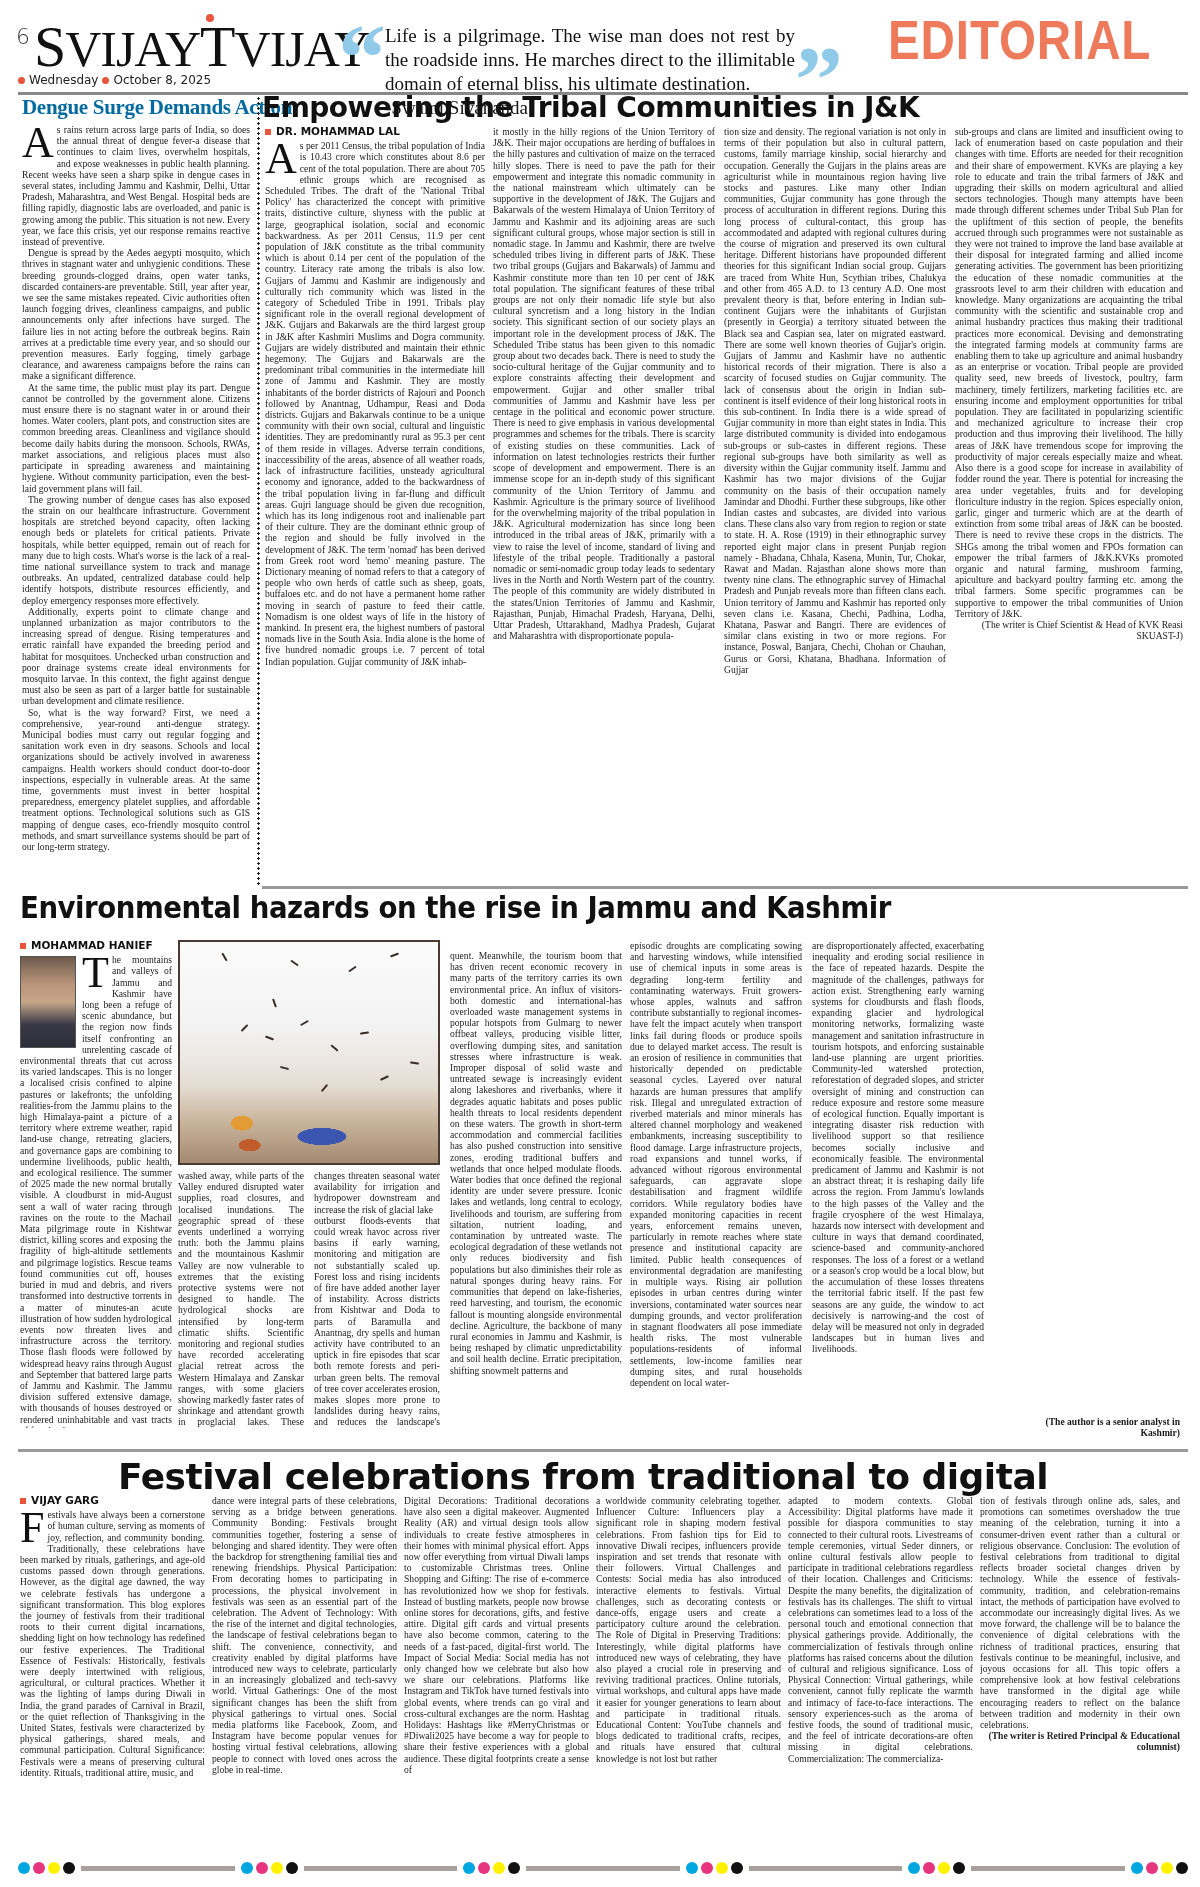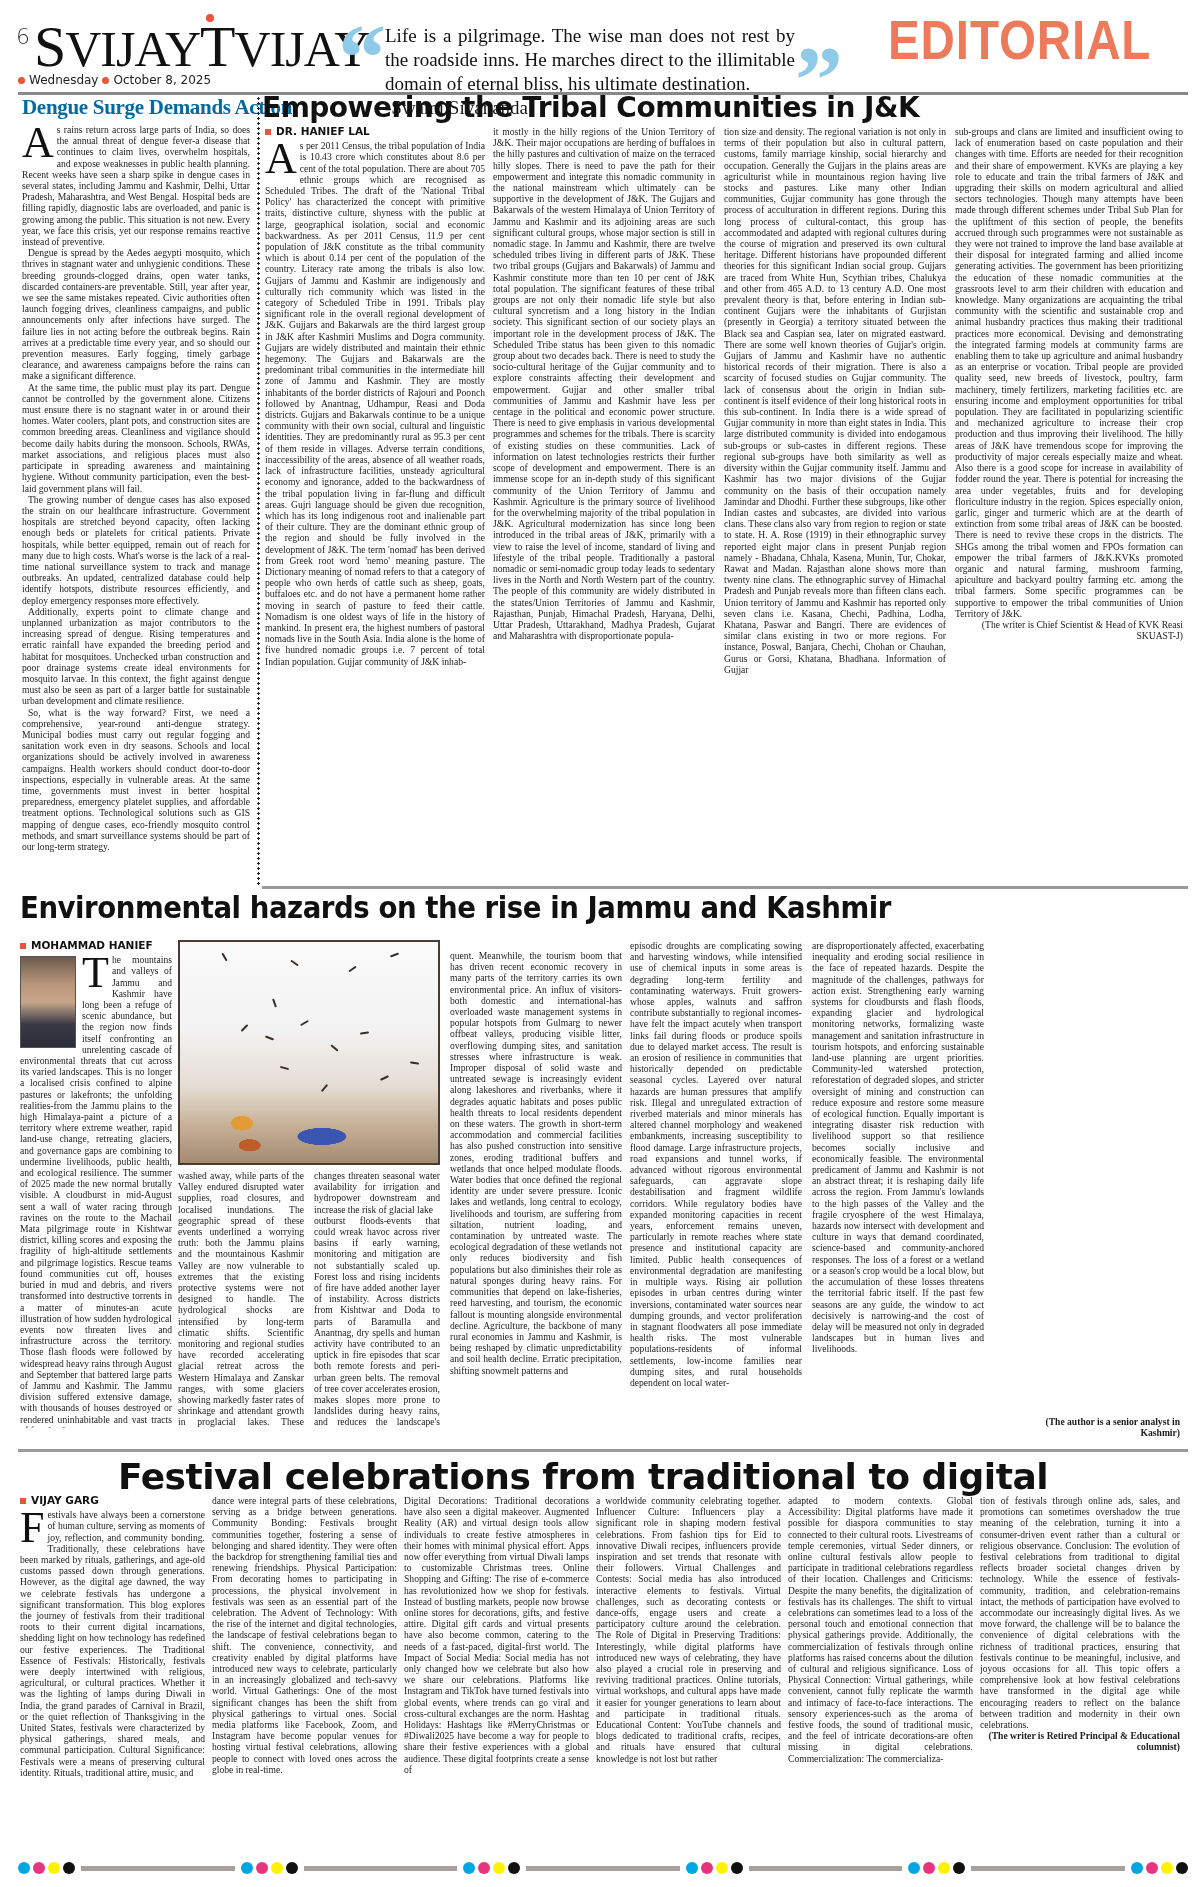--- a/index.html
+++ b/index.html
@@ -90,21 +90,21 @@
   <p>The growing number of dengue cases has also exposed the strain on our healthcare infrastructure. Government hospitals are stretched beyond capacity, often lacking enough beds or platelets for critical patients. Private hospitals, while better equipped, remain out of reach for many due to high costs. What's worse is the lack of a real-time national surveillance system to track and manage outbreaks. An updated, centralized database could help identify hotspots, distribute resources efficiently, and deploy emergency responses more effectively.</p>
   <p>Additionally, experts point to climate change and unplanned urbanization as major contributors to the increasing spread of dengue. Rising temperatures and erratic rainfall have expanded the breeding period and habitat for mosquitoes. Unchecked urban construction and poor drainage systems create ideal environments for mosquito larvae. In this context, the fight against dengue must also be seen as part of a larger battle for sustainable urban development and climate resilience.</p>
   <p>So, what is the way forward? First, we need a comprehensive, year-round anti-dengue strategy. Municipal bodies must carry out regular fogging and sanitation work even in dry seasons. Schools and local organizations should be actively involved in awareness campaigns. Health workers should conduct door-to-door inspections, especially in vulnerable areas. At the same time, governments must invest in better hospital preparedness, emergency platelet supplies, and affordable treatment options. Technological solutions such as GIS mapping of dengue cases, eco-friendly mosquito control methods, and smart surveillance systems should be part of our long-term strategy.</p>
 </div>
 <div class="vdots"></div>
 
 <h1 class="h-big h-tribal">Empowering the Tribal Communities in J&amp;K</h1>
 <div class="col" style="left:265px; top:126px; width:220px; height:760px;">
   <div class="byline">
       <span class="sq"></span>
-      <span>DR. HANIEF LAL</span>
+      <span>DR. MOHAMMAD LAL</span>
     </div>
   <span class="dropcap">A</span>
   <p style="text-indent:0">s per 2011 Census, the tribal population of India is 10.43 crore which constitutes about 8.6 per cent of the total population. There are about 705 ethnic groups which are recognised as Scheduled Tribes. The draft of the 'National Tribal Policy' has characterized the concept with primitive traits, distinctive culture, shyness with the public at large, geographical isolation, social and economic backwardness. As per 2011 Census, 11.9 per cent population of J&amp;K constitute as the tribal community which is about 0.14 per cent of the population of the country. Literacy rate among the tribals is also low. Gujjars of Jammu and Kashmir are indigenously and culturally rich community which was listed in the category of Scheduled Tribe in 1991. Tribals play significant role in the overall regional development of J&amp;K. Gujjars and Bakarwals are the third largest group in J&amp;K after Kashmiri Muslims and Dogra community. Gujjars are widely distributed and maintain their ethnic hegemony. The Gujjars and Bakarwals are the predominant tribal communities in the intermediate hill zone of Jammu and Kashmir. They are mostly inhabitants of the border districts of Rajouri and Poonch followed by Anantnag, Udhampur, Reasi and Doda districts. Gujjars and Bakarwals continue to be a unique community with their own social, cultural and linguistic identities. They are predominantly rural as 95.3 per cent of them reside in villages. Adverse terrain conditions, inaccessibility of the areas, absence of all weather roads, lack of infrastructure facilities, unsteady agricultural economy and ignorance, added to the backwardness of the tribal population living in far-flung and difficult areas. Gujri language should be given due recognition, which has its long indigenous root and inalienable part of their culture. They are the dominant ethnic group of the region and should be fully involved in the development of J&amp;K. The term 'nomad' has been derived from Greek root word 'nemo' meaning pasture. The Dictionary meaning of nomad refers to that a category of people who own herds of cattle such as sheep, goats, buffaloes etc. and do not have a permanent home rather moving in search of pasture to feed their cattle. Nomadism is one oldest ways of life in the history of mankind. In present era, the highest numbers of pastoral nomads live in the South Asia. India alone is the home of five hundred nomadic groups i.e. 7 percent of total Indian population. Gujjar community of J&amp;K inhab-</p>
 </div>
 <div class="col" style="left:493px; top:126px; width:222px; height:760px;">
   <p style="text-indent:0">it mostly in the hilly regions of the Union Territory of J&amp;K. Their major occupations are herding of buffaloes in the hilly pastures and cultivation of maize on the terraced hilly slopes. There is need to pave the path for their empowerment and integrate this nomadic community in the national mainstream which ultimately can be supportive in the development of J&amp;K. The Gujjars and Bakarwals of the western Himalaya of Union Territory of Jammu and Kashmir and its adjoining areas are such significant cultural groups, whose major section is still in nomadic stage. In Jammu and Kashmir, there are twelve scheduled tribes living in different parts of J&amp;K. These two tribal groups (Gujjars and Bakarwals) of Jammu and Kashmir constitute more than ten 10 per cent of J&amp;K total population. The significant features of these tribal groups are not only their nomadic life style but also cultural syncretism and a long history in the Indian society. This significant section of our society plays an important role in the development process of J&amp;K. The Scheduled Tribe status has been given to this nomadic group about two decades back. There is need to study the socio-cultural heritage of the Gujjar community and to explore constraints affecting their development and empowerment. Gujjar and other smaller tribal communities of Jammu and Kashmir have less per centage in the political and economic power structure. There is need to give emphasis in various developmental programmes and schemes for the tribals. There is scarcity of existing studies on these communities. Lack of information on latest technologies restricts their further scope of development and empowerment. There is an immense scope for an in-depth study of this significant community of the Union Territory of Jammu and Kashmir. Agriculture is the primary source of livelihood for the overwhelming majority of the tribal population in J&amp;K. Agricultural modernization has since long been introduced in the tribal areas of J&amp;K, primarily with a view to raise the level of income, standard of living and lifestyle of the tribal people. Traditionally a pastoral nomadic or semi-nomadic group today leads to sedentary lives in the North and North Western part of the country. The people of this community are widely distributed in the states/Union Territories of Jammu and Kashmir, Rajasthan, Punjab, Himachal Pradesh, Haryana, Delhi, Uttar Pradesh, Uttarakhand, Madhya Pradesh, Gujarat and Maharashtra with disproportionate popula-</p>
 </div>
 <div class="col" style="left:724px; top:126px; width:222px; height:760px;">
   <p style="text-indent:0">tion size and density. The regional variation is not only in terms of their population but also in cultural pattern, customs, family marriage kinship, social hierarchy and occupation. Generally the Gujjars in the plains areas are agriculturist while in mountainous region having live stocks and pastures. Like many other Indian communities, Gujjar community has gone through the process of acculturation in different regions. During this long process of cultural-contact, this group has accommodated and adapted with regional cultures during the course of migration and preserved its own cultural heritage. Different historians have propounded different theories for this significant Indian social group. Gujjars are traced from White Hun, Scythian tribes, Chalukya and other from 465 A.D. to 13 century A.D. One most prevalent theory is that, before entering in Indian sub-continent Gujjars were the inhabitants of Gurjistan (presently in Georgia) a territory situated between the Black sea and Caspian sea, later on migrated eastward. There are some well known theories of Gujjar's origin. Gujjars of Jammu and Kashmir have no authentic historical records of their migration. There is also a scarcity of focused studies on Gujjar community. The lack of consensus about the origin in Indian sub-continent is itself evidence of their long historical roots in this sub-continent. In India there is a wide spread of Gujjar community in more than eight states in India. This large distributed community is divided into endogamous sub-groups or sub-castes in different regions. These regional sub-groups have both similarity as well as diversity within the Gujjar community itself. Jammu and Kashmir has two major divisions of the Gujjar community on the basis of their occupation namely Jamindar and Dhodhi. Further these subgroups, like other Indian castes and subcastes, are divided into various clans. These clans also vary from region to region or state to state. H. A. Rose (1919) in their ethnographic survey reported eight major clans in present Punjab region namely - Bhadana, Chhala, Kasena, Munin, Tur, Chokar, Rawat and Madan. Rajasthan alone shows more than twenty nine clans. The ethnographic survey of Himachal Pradesh and Punjab reveals more than fifteen clans each. Union territory of Jammu and Kashmir has reported only seven clans i.e. Kasana, Chechi, Padhina, Lodha, Khatana, Paswar and Bangri. There are evidences of similar clans existing in two or more regions. For instance, Poswal, Banjara, Chechi, Chohan or Chauhan, Gurus or Gorsi, Khatana, Bhadhana. Information of Gujjar</p>
 </div>

